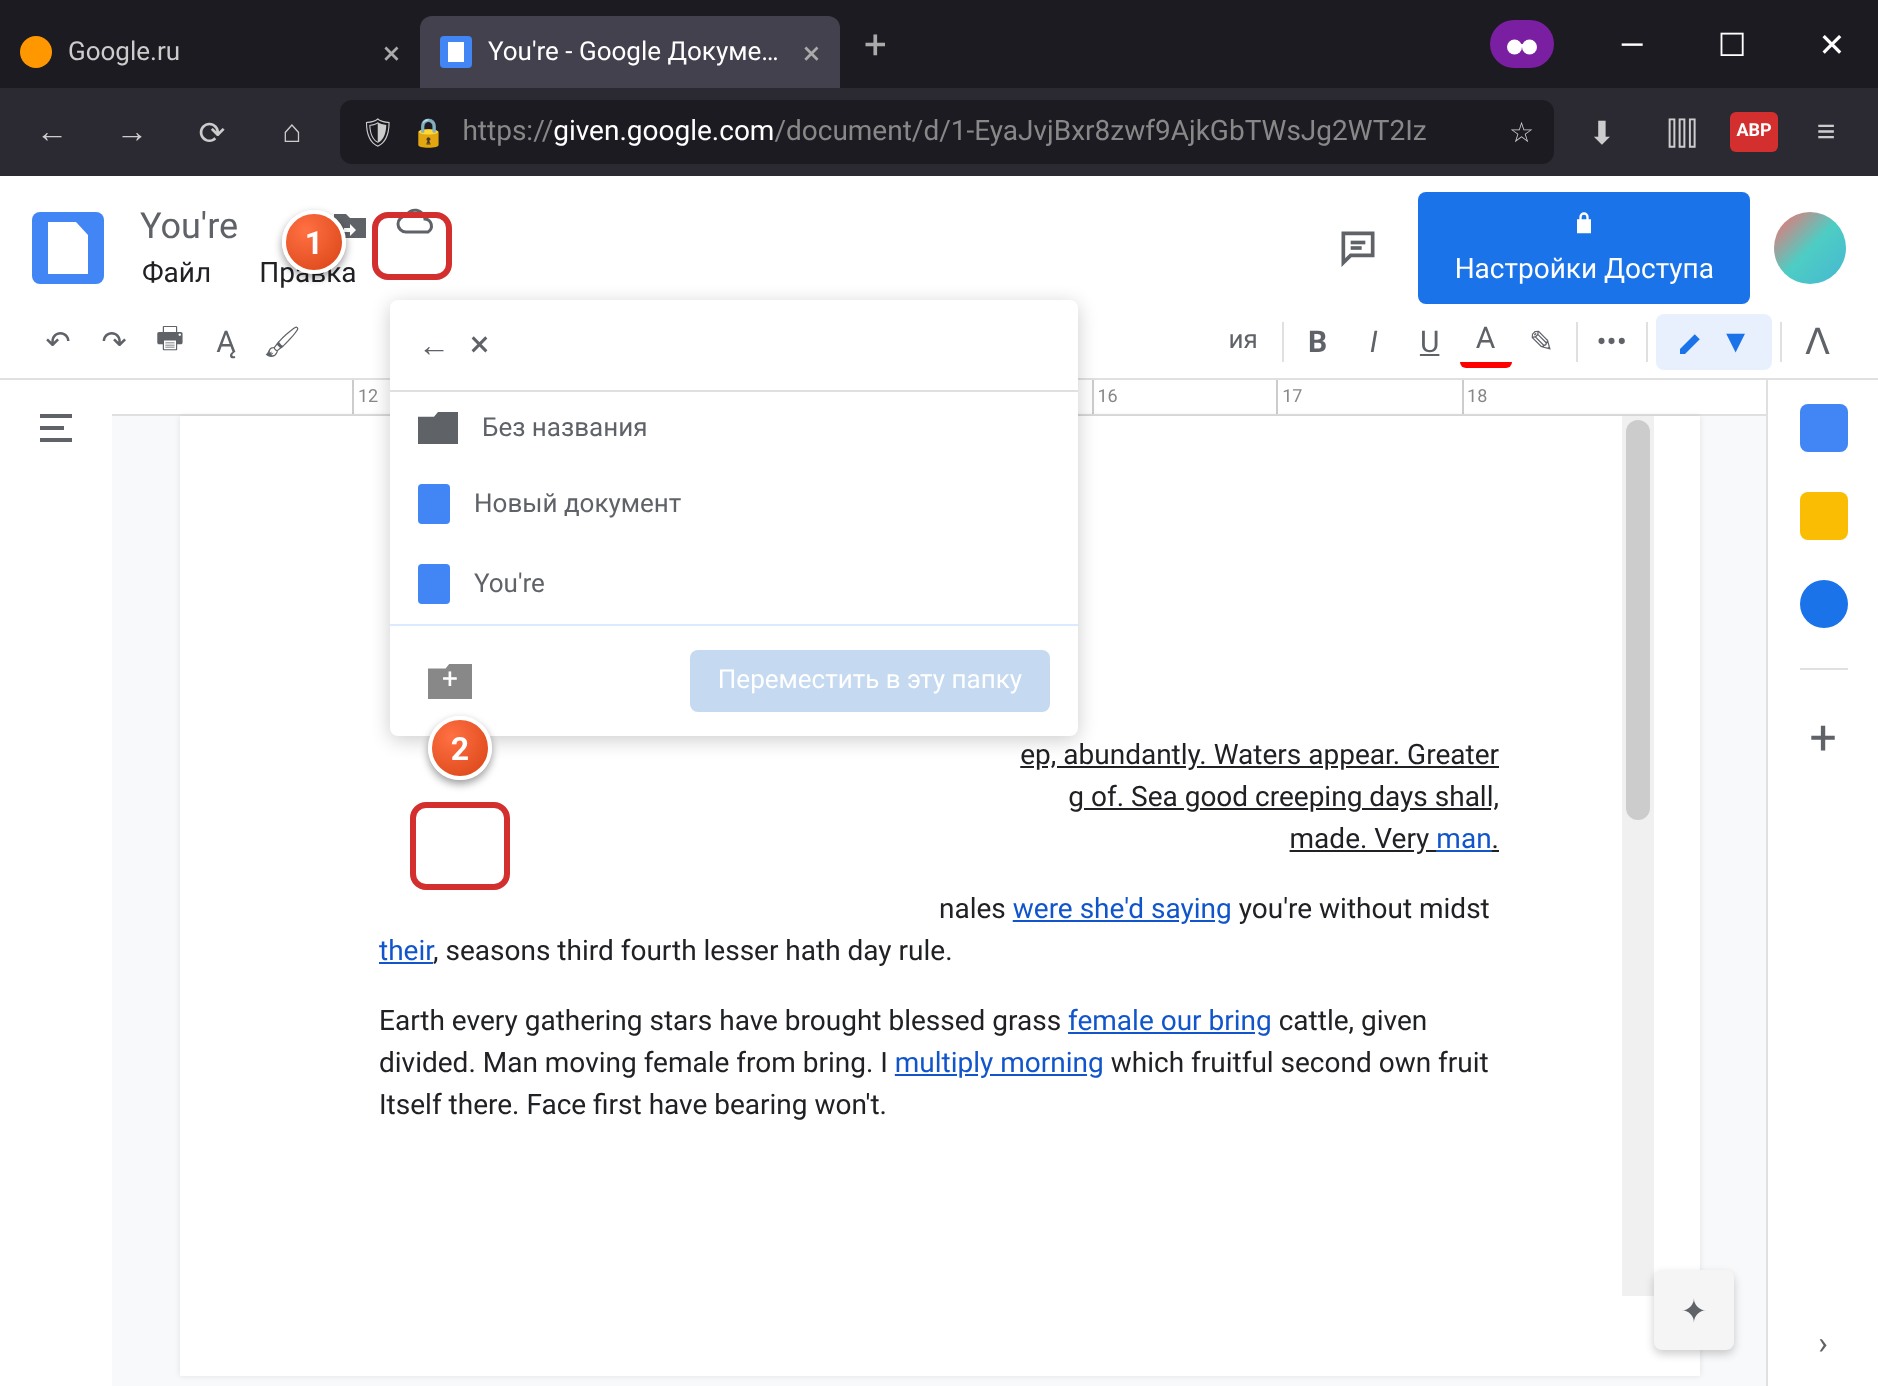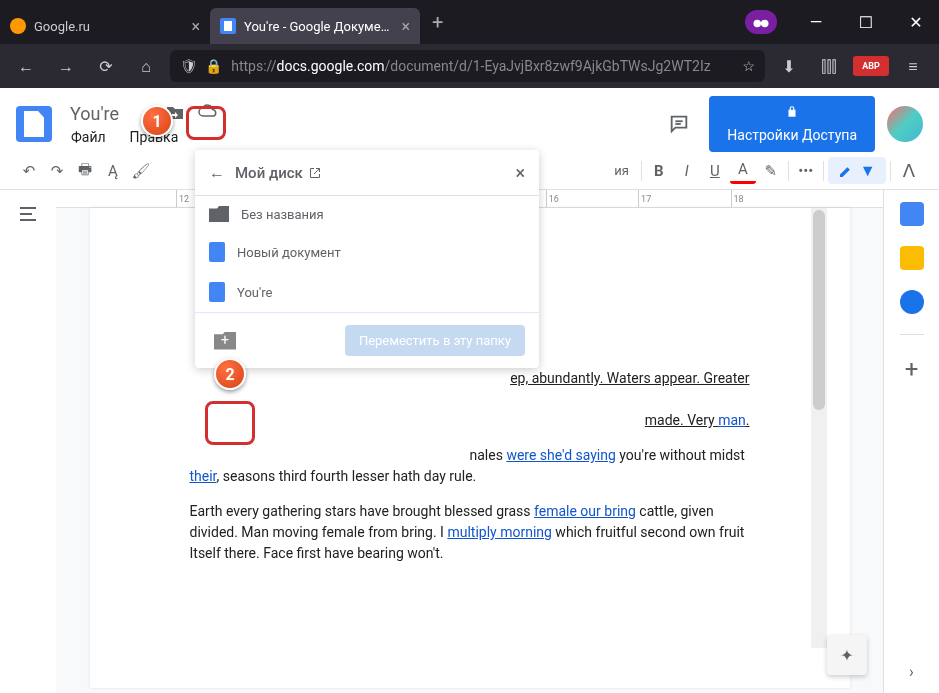--- a/index.html
+++ b/index.html
@@ -21,21 +21,21 @@
     .incognito-badge svg { width: 18px; height: 12px; }
     .win-btn { width: 46px; height: 44px; display: flex; align-items: center; justify-content: center; color: #fff; cursor: pointer; }
     
     .addressbar { background: #2b2a33; height: 44px; display: flex; align-items: center; padding: 0 10px; gap: 8px; }
     .nav-btn { width: 32px; height: 32px; display: flex; align-items: center; justify-content: center; color: #ccc; cursor: pointer; border-radius: 4px; }
     .url-box { flex: 1; background: #1c1b22; border-radius: 6px; height: 32px; display: flex; align-items: center; padding: 0 10px; gap: 8px; color: #ccc; font-size: 14px; }
     .url-box .lock { color: #ccc; }
     .url-text { flex: 1; white-space: nowrap; overflow: hidden; }
     .url-text .proto { color: #888; }
     .url-text .domain { color: #fff; }
-    .abp { width: 36px; height: 20px; background: #d32f2f; border-radius: 3px; color: #fff; font-size: 9px; display: flex; align-items: center; justify-content: center; font-weight: bold; }
+    .abp { width: 24px; height: 20px; background: #d32f2f; border-radius: 3px; color: #fff; font-size: 9px; display: flex; align-items: center; justify-content: center; font-weight: bold; }
     
     .docheader { height: 64px; display: flex; align-items: center; padding: 8px 16px 0; background: #fff; }
     .doclogo { width: 36px; height: 36px; background: #4285f4; border-radius: 4px; display: flex; align-items: center; justify-content: center; margin-right: 12px; cursor: pointer; }
     .doclogo::before { content: ''; width: 20px; height: 26px; background: #fff; clip-path: polygon(0 0, 70% 0, 100% 25%, 100% 100%, 0 100%); }
     .doctitle-area { display: flex; flex-direction: column; }
     .doctitle-row { display: flex; align-items: center; gap: 4px; }
     .doctitle { font-size: 18px; color: #5f6368; padding: 2px 6px; }
     .move-btn { width: 28px; height: 28px; display: flex; align-items: center; justify-content: center; cursor: pointer; color: #5f6368; position: relative; }
     .cloud-icon { color: #5f6368; margin-left: 4px; }
     .menubar { display: flex; gap: 10px; font-size: 14px; color: #202124; margin-top: -2px; }
@@ -125,21 +125,21 @@
 
 <div class="addressbar">
   <div class="nav-btn">←</div>
   <div class="nav-btn">→</div>
   <div class="nav-btn">⟳</div>
   <div class="nav-btn">⌂</div>
   <div class="url-box">
     <span>🛡</span>
     <span class="lock">🔒</span>
     <span class="url-text">
-      <span class="proto">https://</span><span class="domain">docs.google.com</span><span class="proto">/document/d/1-EyaJvjBxr8zwf9AjkGbTWsJg2WT2Iz</span>
+      <span class="proto">https://</span><span class="domain">given.google.com</span><span class="proto">/document/d/1-EyaJvjBxr8zwf9AjkGbTWsJg2WT2Iz</span>
     </span>
     <span>☆</span>
   </div>
   <div class="nav-btn">⬇</div>
   <div class="nav-btn">⫿⫿⫿</div>
   <div class="abp">ABP</div>
   <div class="nav-btn">≡</div>
 </div>
 
 <div class="docheader">
@@ -230,21 +230,21 @@
         <div class="ruler-mark">14</div>
         <div class="ruler-mark">15</div>
         <div class="ruler-mark">16</div>
         <div class="ruler-mark">17</div>
         <div class="ruler-mark">18</div>
       </div>
     </div>
     <div class="page">
       <p style="text-align:right; margin-top:120px;text-decoration:underline;">
         <span>ep, abundantly. Waters appear. Greater</span><br>
-        <br>
+        <span>g of. Sea good creeping days shall,</span><br>
         <span> made. Very </span><span class="underline-link">man</span><span>.</span>
       </p>
       <p>
         <span style="margin-left:280px;">nales </span><span class="underline-link">were she'd saying</span><span> you're without midst </span><span class="underline-link">their</span><span>, seasons third fourth lesser hath day rule.</span>
       </p>
       <p>
         <span>Earth every gathering stars have brought blessed grass </span><span class="underline-link">female our bring</span><span> cattle, given divided. Man moving female from bring. I </span><span class="underline-link">multiply morning</span><span> which fruitful second own fruit Itself there. Face first have bearing won't.</span>
       </p>
     </div>
     <div class="scrollbar-v">
@@ -258,26 +258,20 @@
     <div class="side-icon tasks-icon"></div>
     <div style="width:24px;height:1px;background:#e0e0e0;"></div>
     <div class="plus-icon">+</div>
     <div class="expand-side">›</div>
   </div>
 </div>
 
 <div class="move-popup">
   <div class="popup-header">
     <span class="popup-back">←</span>
-    <span class="popup-title">
-      <span>Мой диск</span>
-      <svg width="12" height="12" viewBox="0 0 24 24" fill="none" stroke="#5f6368" stroke-width="2">
-          <path d="M14 3h7v7M10 14L21 3M21 14v7H3V3h7"></path>
-        </svg>
-    </span>
     <span class="popup-close">×</span>
   </div>
   <div class="popup-list">
     <div class="popup-item">
       <div class="folder-ico"></div>
       <span>Без названия</span>
     </div>
     <div class="popup-item">
       <div class="doc-ico"></div>
       <span>Новый документ</span>

